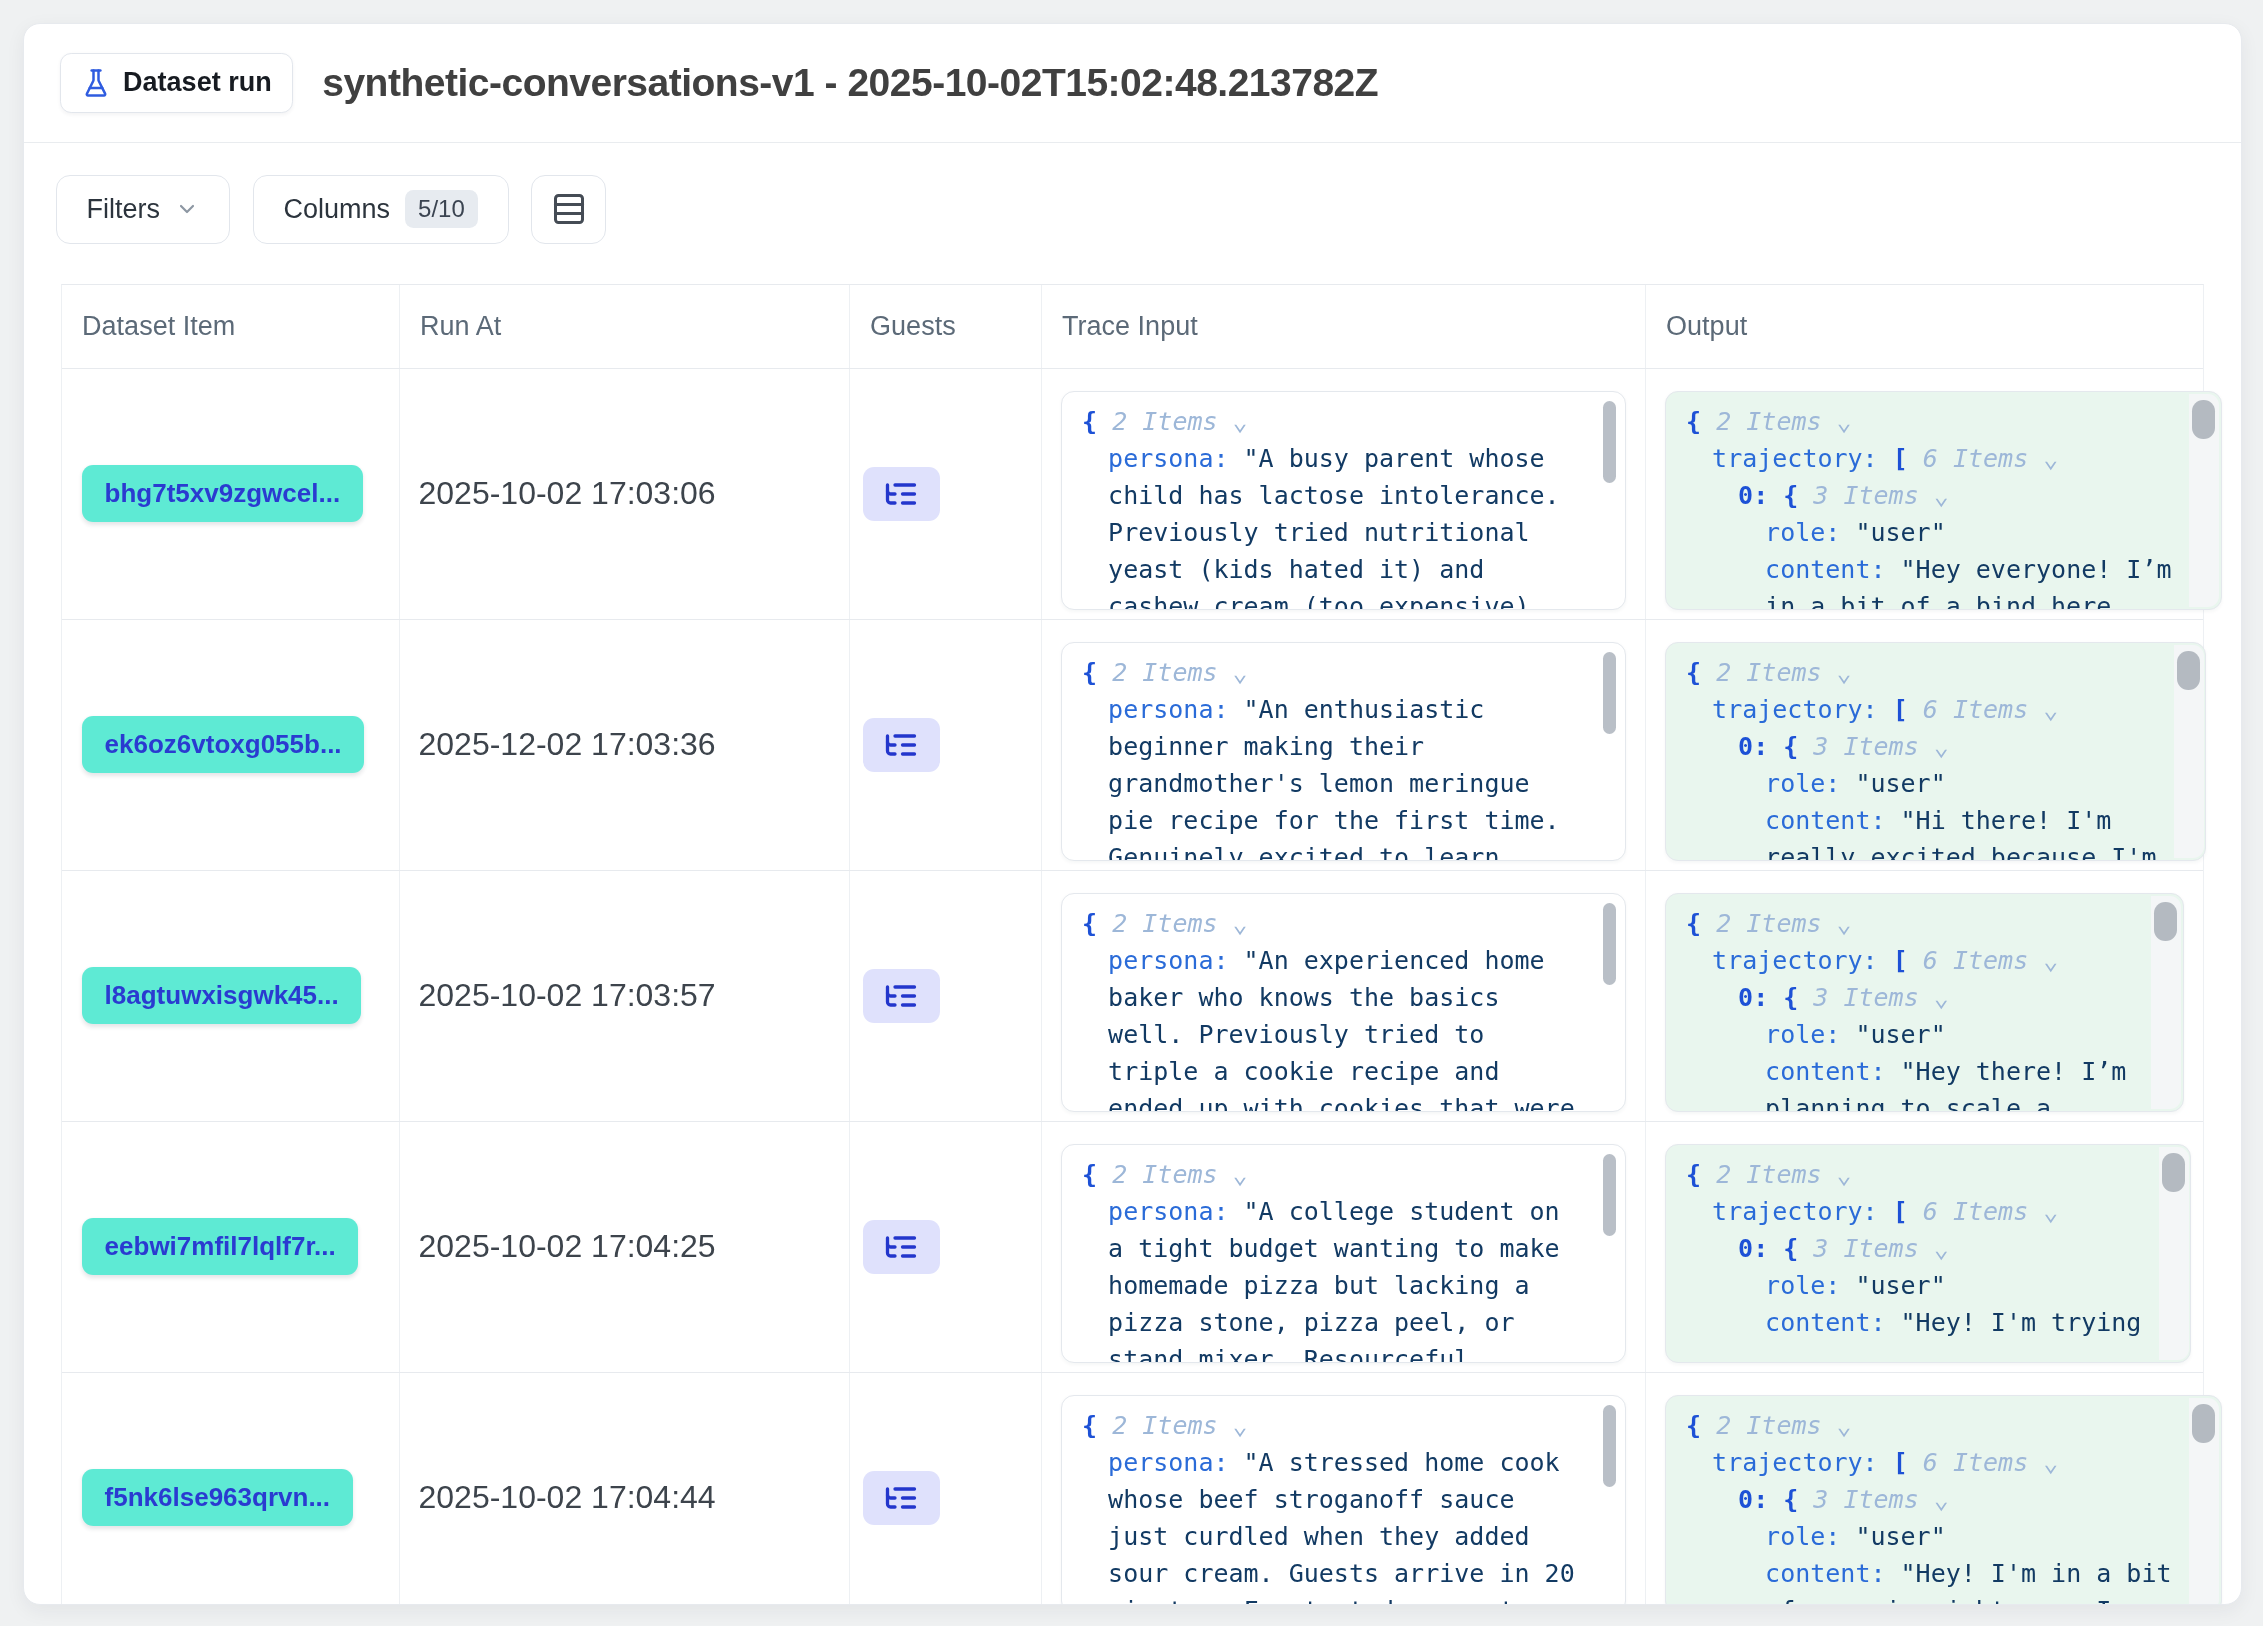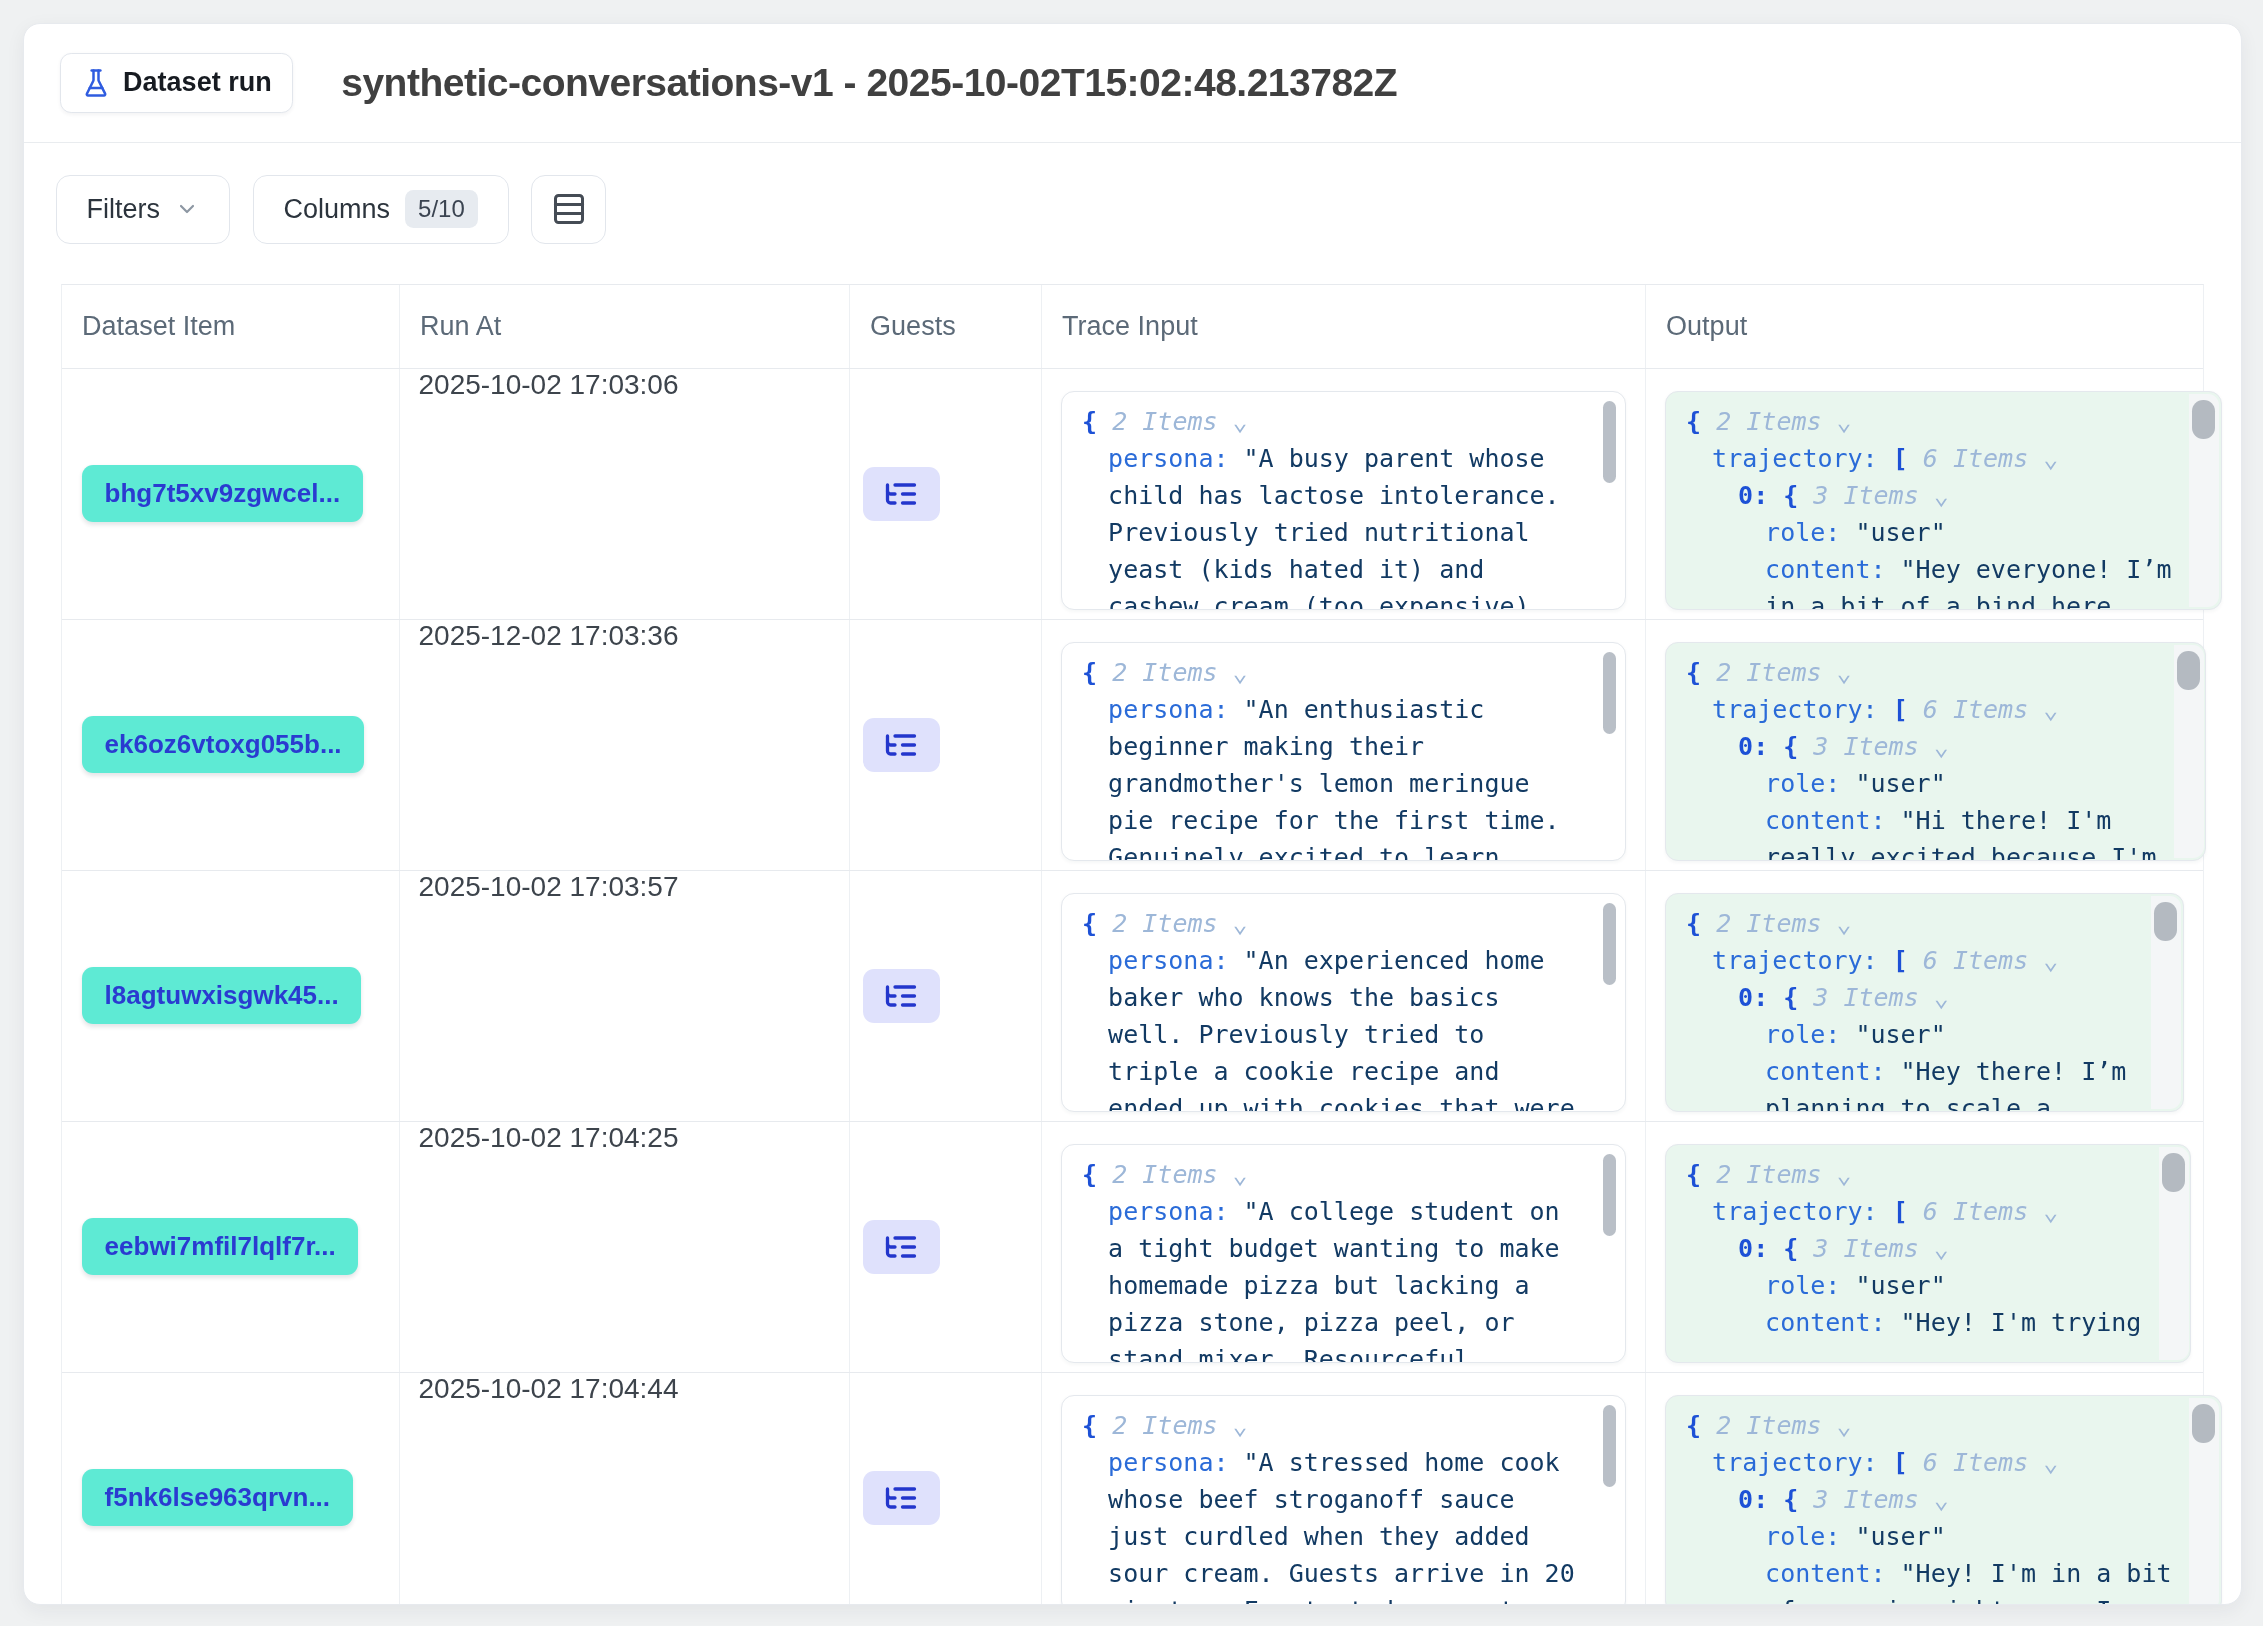--- a/index.html
+++ b/index.html
@@ -16,21 +16,21 @@
     width:2219px; height:1582px;
     background:#ffffff;
     border:1.9px solid #e7eaee;
     border-radius:17px;
     box-shadow:0 5.6px 19px rgba(30,41,59,.06);
     overflow:hidden;
   }
   
   .header {
     height:119px;
-    display:flex; align-items:center; gap:33px;
+    display:flex; align-items:center; gap:14px;
     padding:0 36px;
     border-bottom:1.9px solid #e9ecef;
   }
   .run-badge {
     display:inline-flex; align-items:center; gap:12px;
     height:60px; padding:0 20.6px;
     background:#ffffff;
     border:1.9px solid #e2e6ec;
     border-radius:11.2px;
     box-shadow:0 1.9px 3.7px rgba(30,41,59,.05);
@@ -93,23 +93,23 @@
     display:inline-block;
     background:#5eead4; color:#2a3bd0;
     font-size:26px; font-weight:700;
     padding:13px 22.5px;
     border-radius:11.2px;
     box-shadow:0 2.8px 4.7px rgba(30,41,59,.12);
     white-space:nowrap;
     cursor:pointer;
   }
   .cell-runat {
-    display:flex; align-items:flex-start;
+    display:flex; align-items:center;
     padding-left:19px;
-    font-size:28px; color:#3d444c;
+    font-size:32px; color:#3d444c;
     white-space:nowrap;
   }
   .cell-trace { display:flex; align-items:center; padding-left:13px; }
   .trace-btn {
     width:77px; height:54px;
     background:#dfe1fc;
     border:none; border-radius:11.2px;
     display:flex; align-items:center; justify-content:center;
     cursor:pointer;
   }

